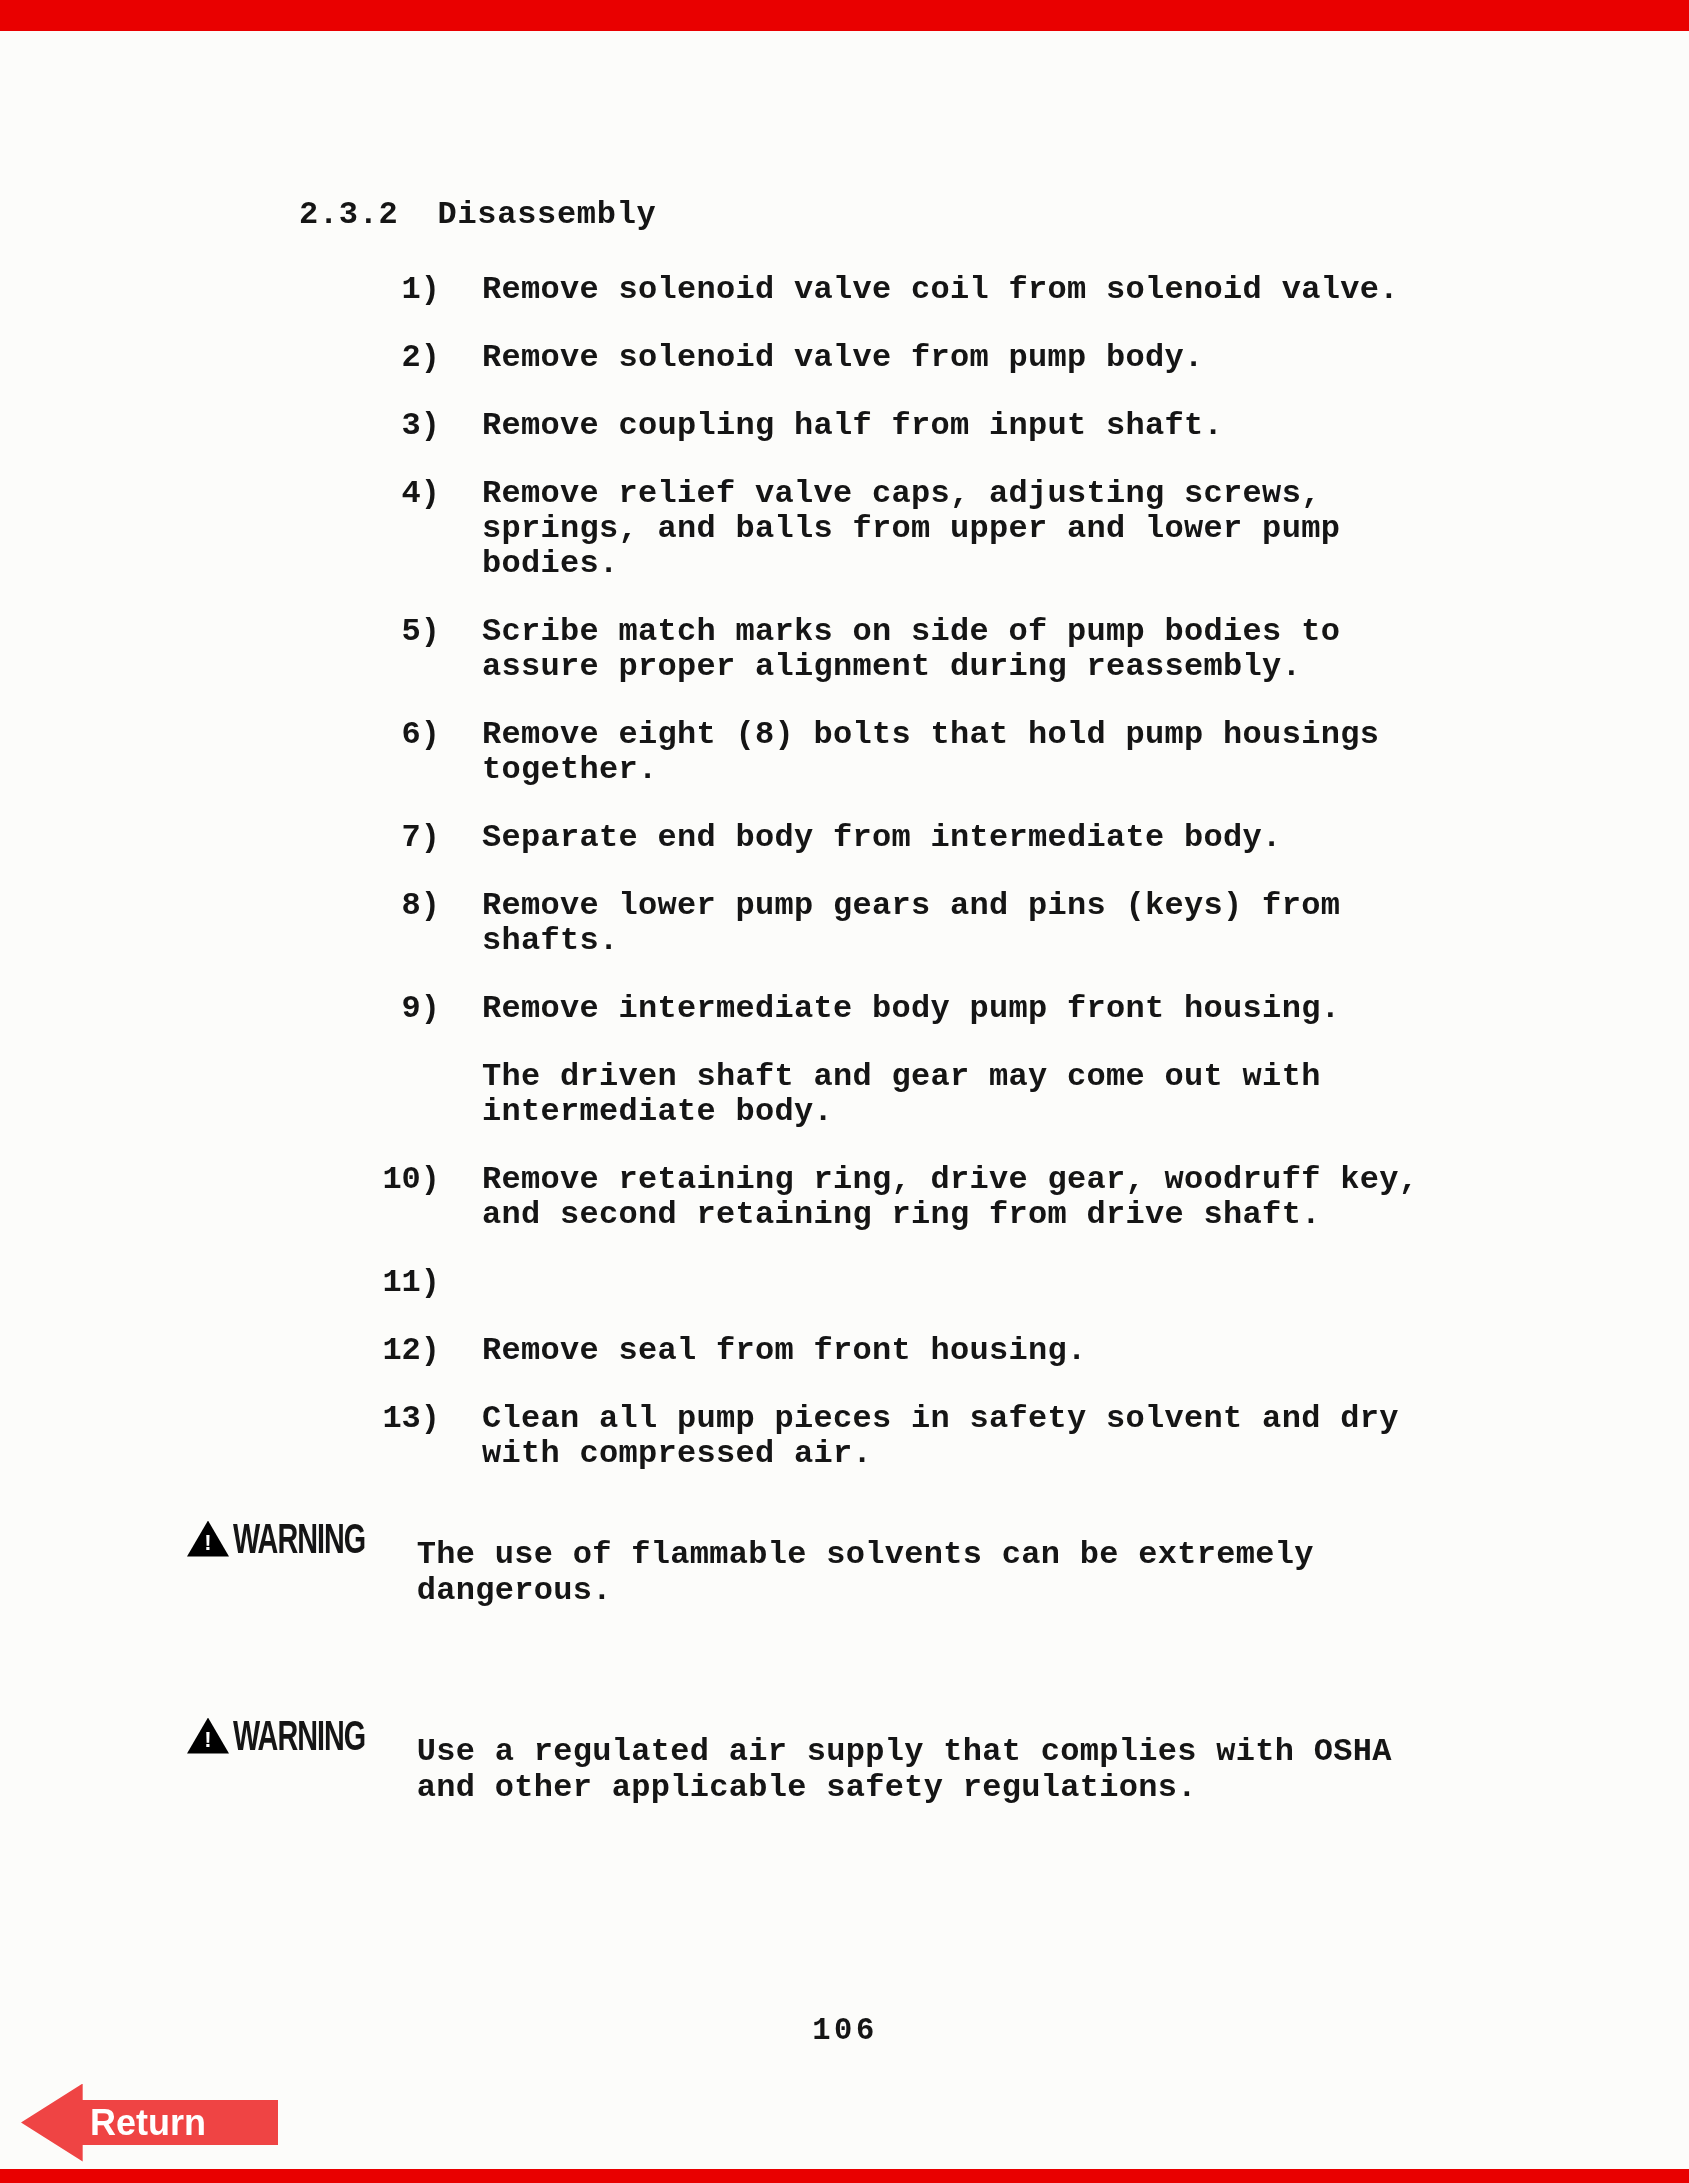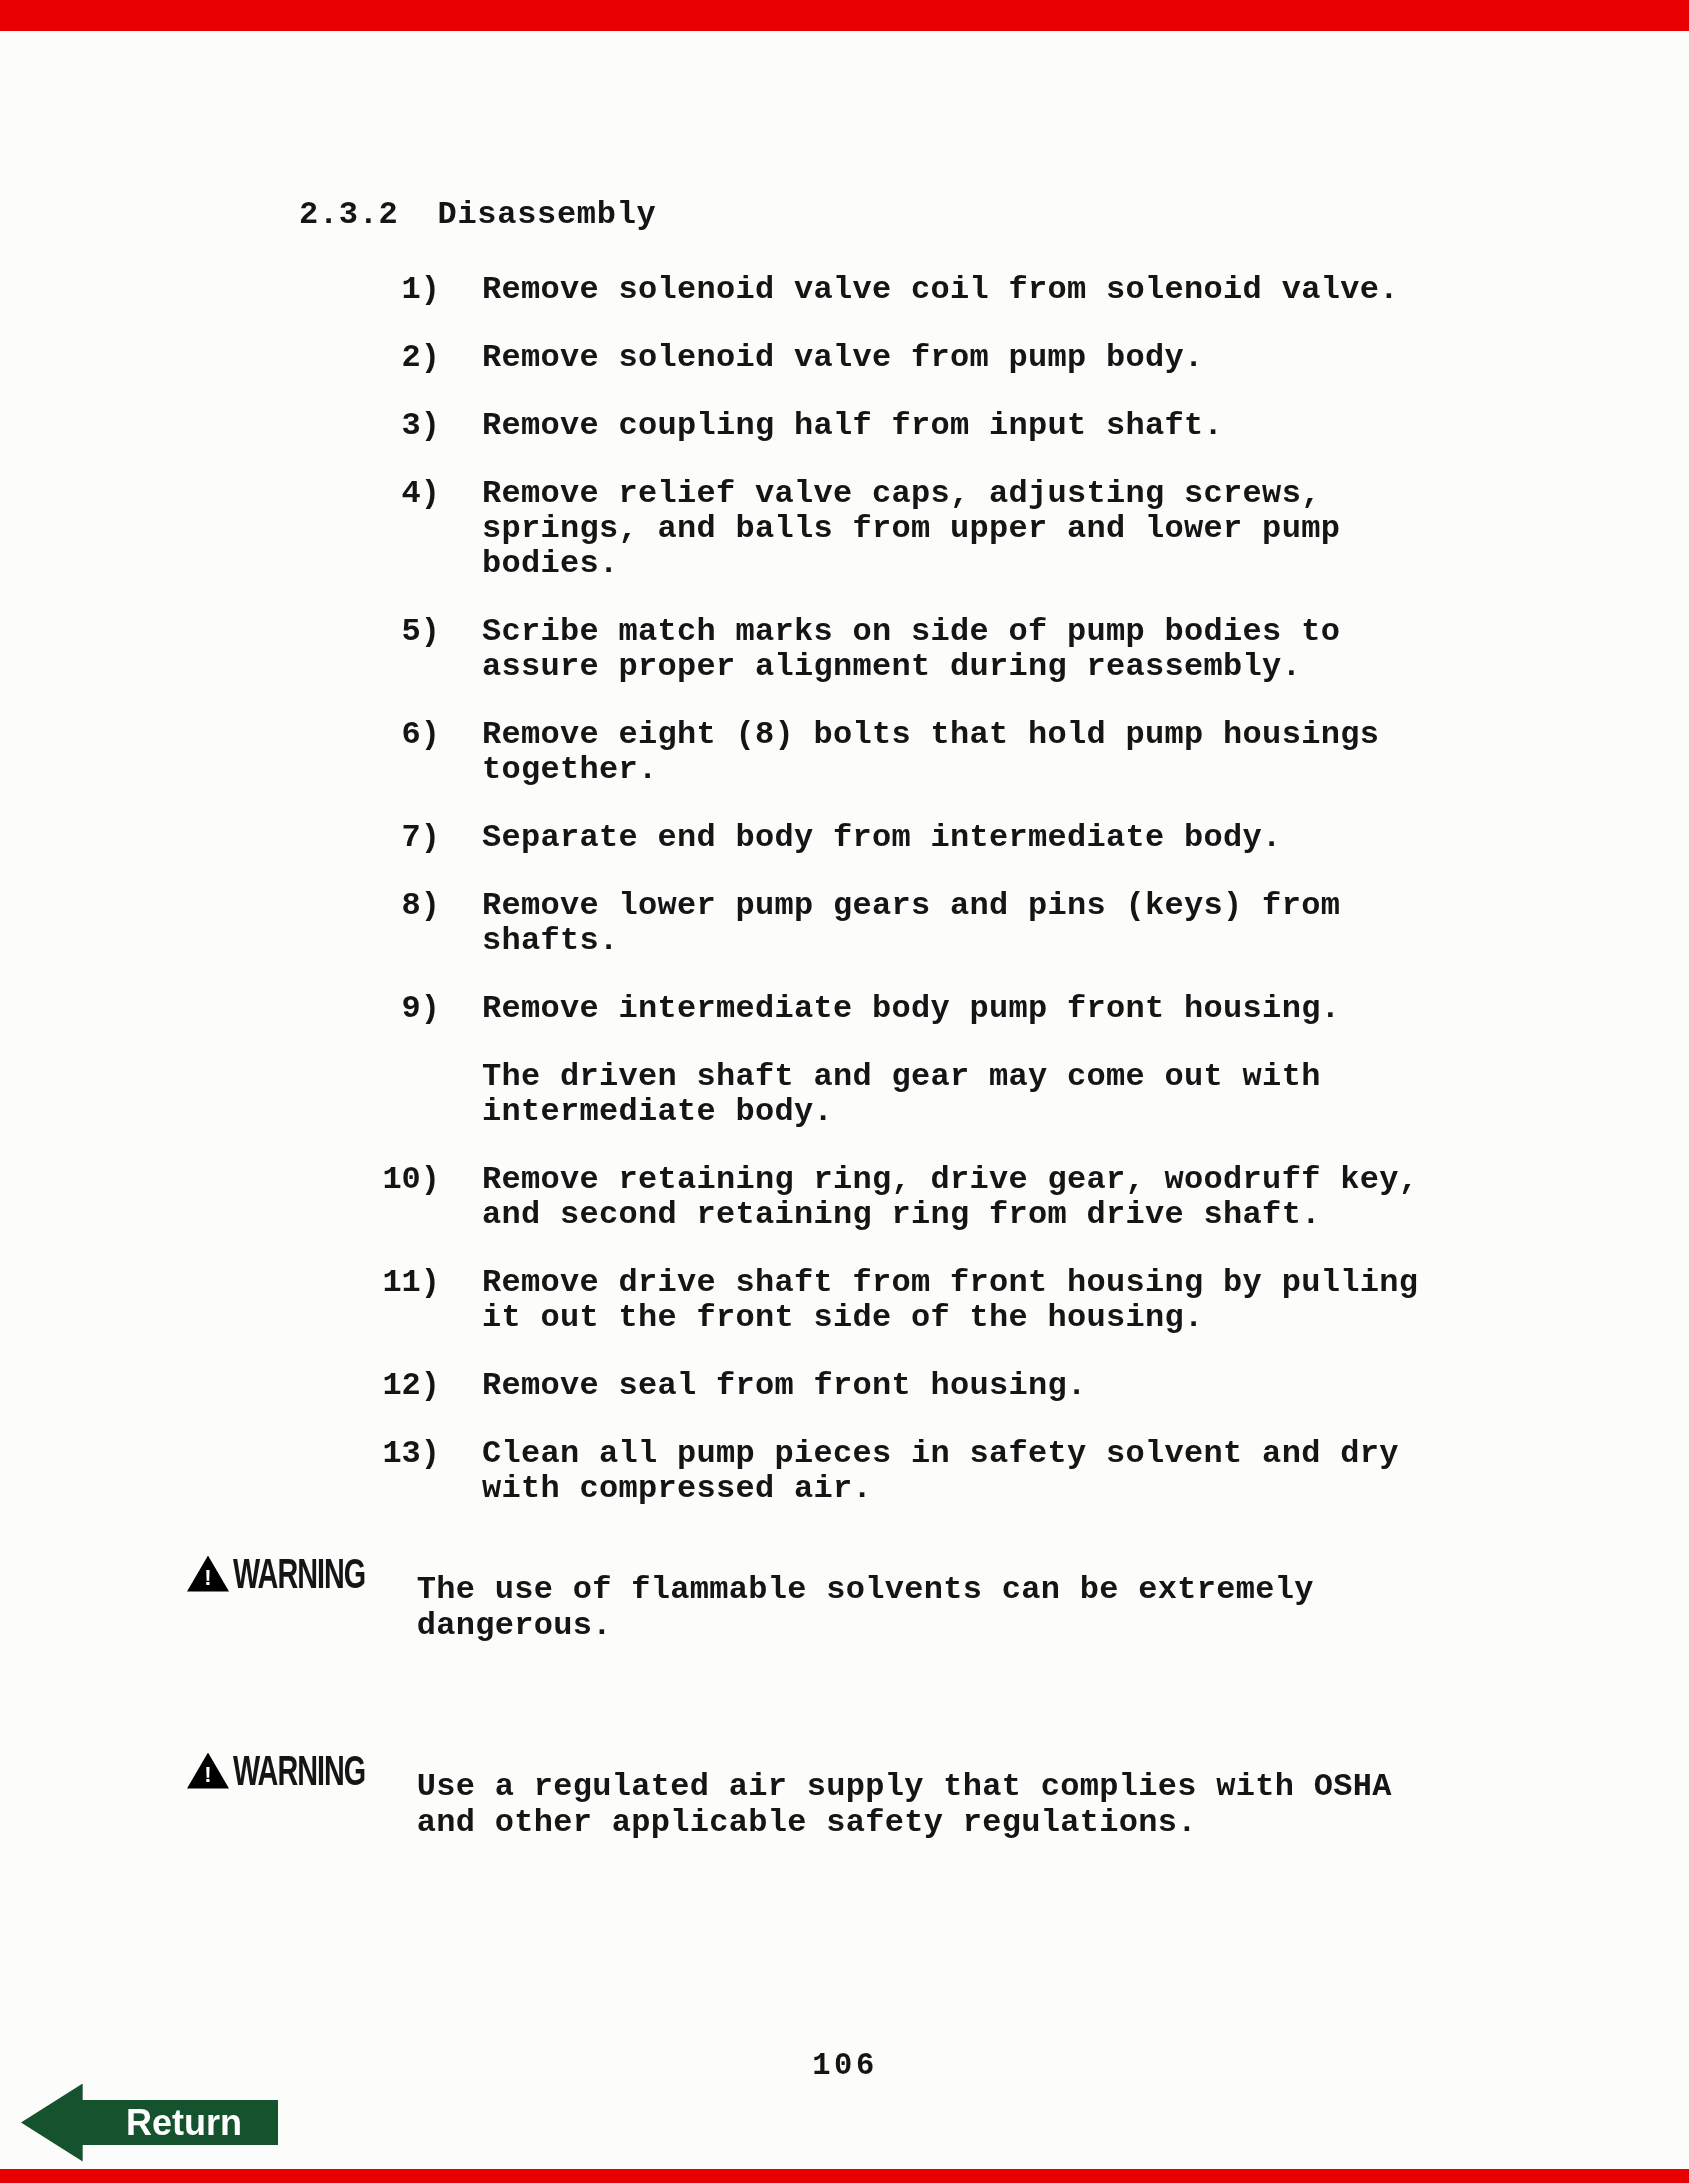--- a/index.html
+++ b/index.html
@@ -119,26 +119,25 @@
     letter-spacing:3.5px;
     
     margin-left:-187px;
   }
   .return-button{
     position:absolute;
     left:21px;
     bottom:21.5px;
     width:257px;
     height:78px;
-    background:#14532d;
+    background:#ef4444;
     clip-path:polygon(0 50%,24% 0,24% 21%,100% 21%,100% 79%,24% 79%,24% 100%);
     display:flex;
     align-items:center;
     cursor:pointer;
-    justify-content:center;
   }
   .return-label{
     color:#fff;
     font-family:"Liberation Sans",sans-serif;
     font-weight:700;
     font-size:36px;
     padding-left:69px;
   }
 </style>
 </head>
@@ -201,22 +200,20 @@
         <span class="step-text">The driven shaft and gear may come out with
 intermediate body.</span>
       </li>
       <li class="step">
         <span class="step-num">10)</span>
         <span class="step-text">Remove retaining ring, drive gear, woodruff key,
 and second retaining ring from drive shaft.</span>
       </li>
       <li class="step">
         <span class="step-num">11)</span>
-        <span class="step-text">Remove drive shaft from front housing by pulling
-it out the front side of the housing.</span>
       </li>
       <li class="step">
         <span class="step-num">12)</span>
         <span class="step-text">Remove seal from front housing.</span>
       </li>
       <li class="step">
         <span class="step-num">13)</span>
         <span class="step-text">Clean all pump pieces in safety solvent and dry
 with compressed air.</span>
       </li>

